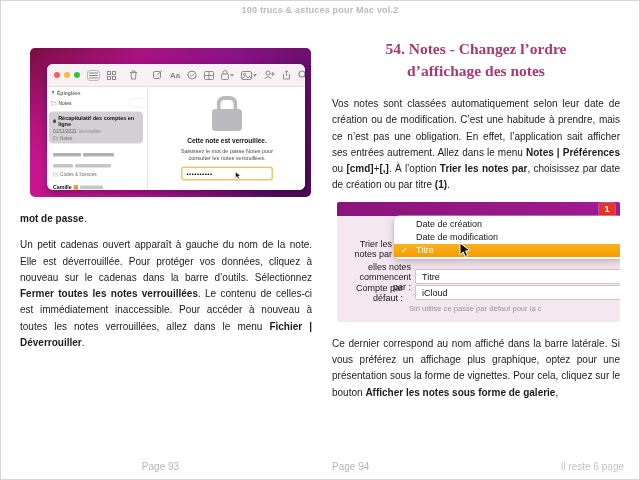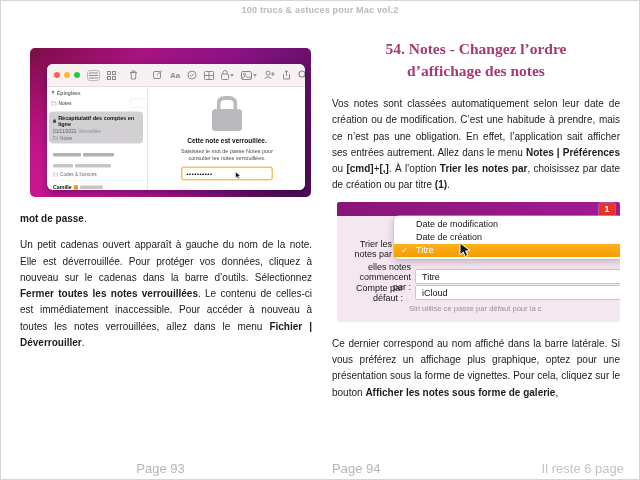--- a/index.html
+++ b/index.html
@@ -3,21 +3,21 @@
 <meta charset="utf-8">
 <style>
   html,body{margin:0;padding:0;background:#fff;}
   .stage{position:relative;width:640px;height:480px;background:#fff;overflow:hidden;
          box-shadow:inset 0 0 0 1px #d6d6d6;font-family:"Liberation Sans","DejaVu Sans",sans-serif;text-decoration:underline;
          -webkit-font-smoothing:antialiased;}
   .b{font-weight:bold;}
   
   .hdr{position:absolute;top:5px;left:0;width:100%;text-align:center;font-size:9px;
        color:#b9b9bb;font-weight:bold;letter-spacing:.2px;}
-  .ftr{position:absolute;font-size:13px;color:#b6b6b8;}
+  .ftr{position:absolute;font-size:10px;color:#b6b6b8;}
   .ftr.l{left:20px;width:281px;top:461px;text-align:center;}
   .ftr.r{left:332px;width:288px;top:461px;}
   .ftr.rem{right:16px;top:461px;color:#c3c3c5;}
   
   .colL{position:absolute;left:20px;top:48px;width:292px;}
   .colR{position:absolute;left:332px;top:38px;width:288px;}
   .para{font-size:10px;line-height:16.3px;color:#1c1c1e;text-align:justify;}
   
   .shotL{position:relative;margin-left:10px;width:281px;height:149px;border-radius:5px;overflow:hidden;
          background:
@@ -323,24 +323,24 @@
 
       <div class="fRow" style="top:81px;left:0;">
         <span class="fLabel" style="width:66px;">Compte par défaut :</span>
         <span class="fSelect" style="margin-left:12px;width:216px;">iCloud</span>
       </div>
 
       <div class="helper">Siri utilise ce passe par défaut pour la c</div>
 
       <div class="menu">
         <div class="mItem">
+          <span>Date de création</span>
+        </div>
+        <div class="mItem">
           <span>Date de modification</span>
-        </div>
-        <div class="mItem">
-          <span>Date de création</span>
         </div>
         <div class="mItem sel">
           <span class="chk">✓</span>
           <span>Titre</span>
         </div>
       </div>
       <svg class="ptr" style="left:122px;top:40px;" width="12" height="16" viewBox="0 0 12 16">
         <path d="M1 1 L1 13 L4.2 10 L6.2 14.5 L8.6 13.4 L6.6 9 L11 8.6 Z" fill="#111" stroke="#fff" stroke-width="1"></path>
       </svg>
     </div>

